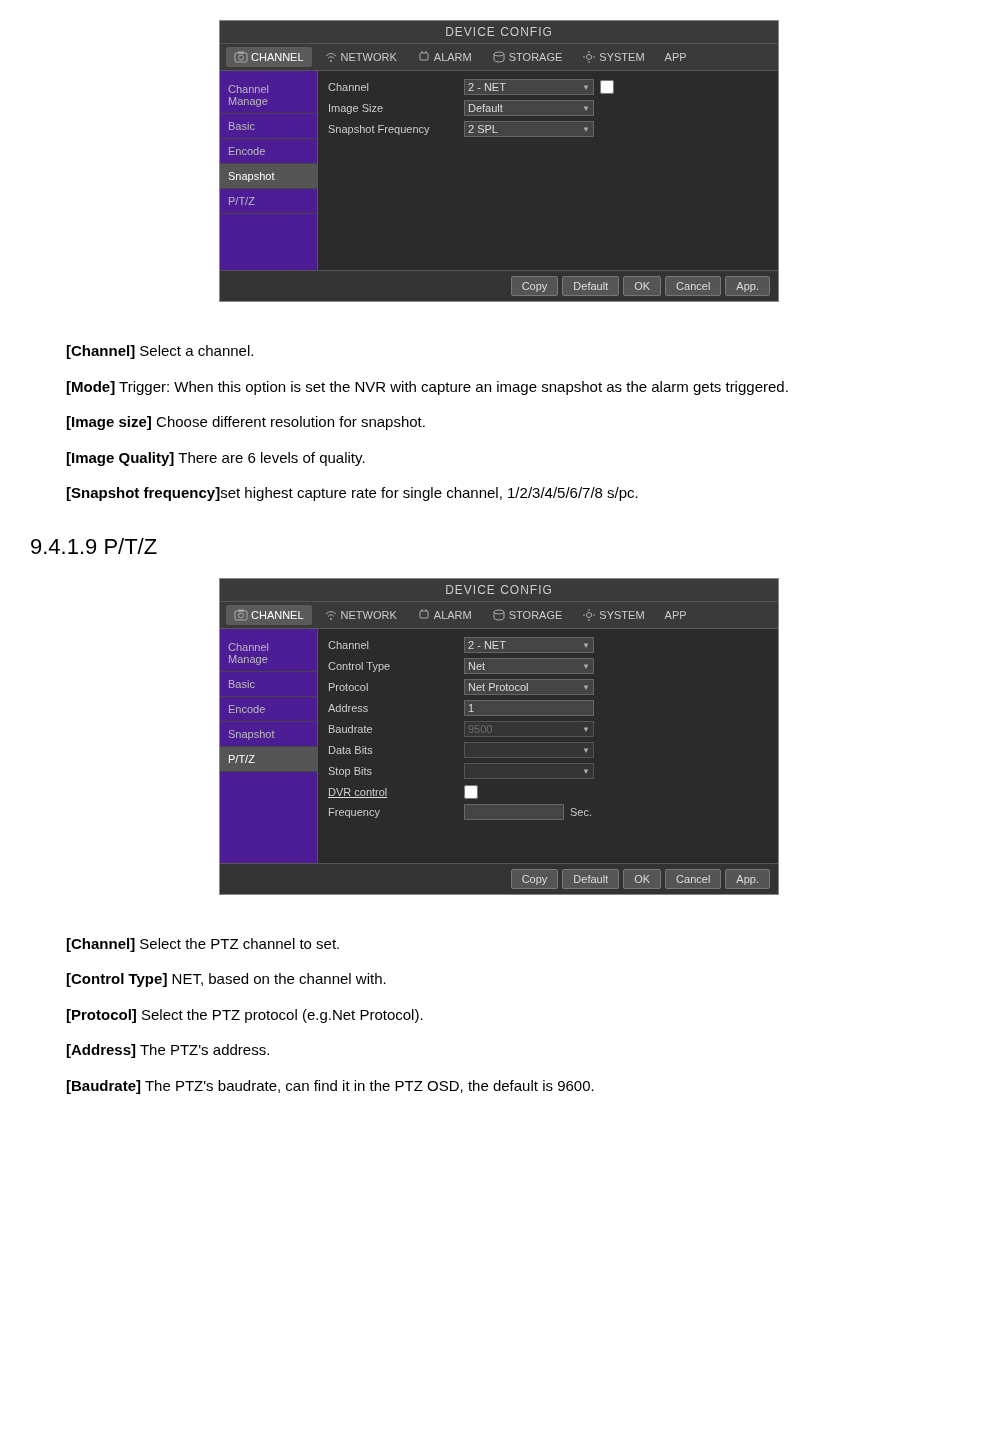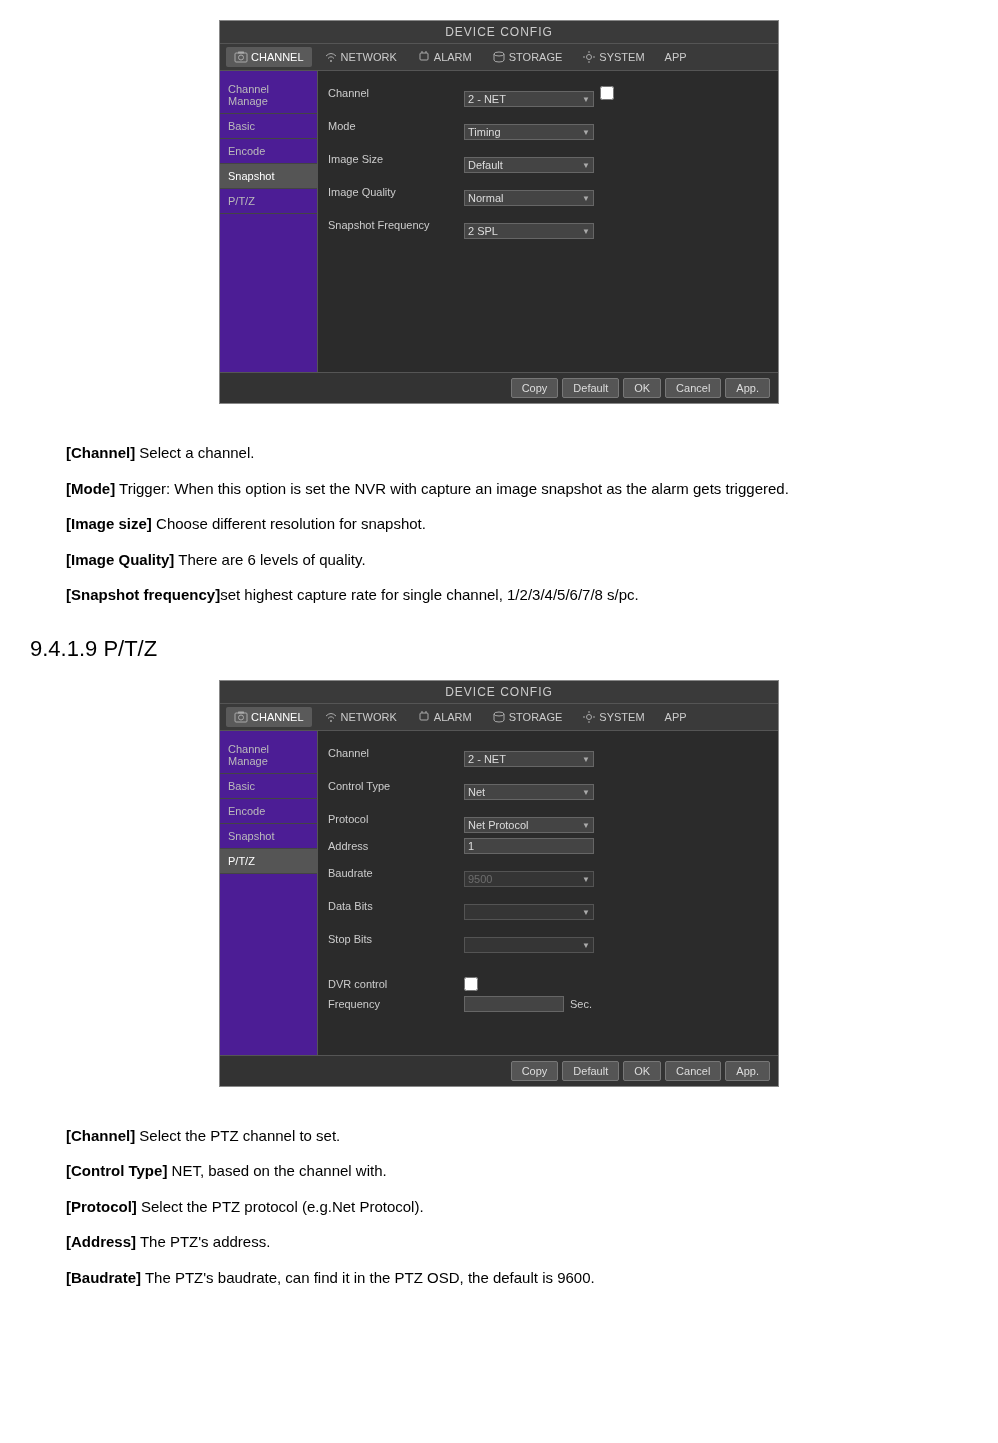--- a/index.html
+++ b/index.html
@@ -115,21 +115,20 @@
       font-size: 11px;
       padding: 1px 3px;
       appearance: none;
       -webkit-appearance: none;
       position: relative;
     }
 
     .select-wrapper {
       position: relative;
       display: inline-block;
-      margin-top: 12px;
     }
 
     .select-wrapper::after {
       content: '▼';
       position: absolute;
       right: 4px;
       top: 50%;
       transform: translateY(-50%);
       font-size: 8px;
       color: #aaa;
@@ -265,46 +264,30 @@
         <div class="field-row">
           <span class="field-label">Channel</span>
           <div class="select-wrapper">
             <select class="field-select">
               <option>2 - NET</option>
             </select>
           </div>
           <input type="checkbox" class="checkbox-small" style="">
         </div>
 
-        <div class="field-row">
-          <span class="field-label">Mode</span>
-          <div class="select-wrapper">
-            <select class="field-select">
-              <option>Timing</option>
-            </select>
-          </div>
-        </div>
 
         <div class="field-row">
           <span class="field-label">Image Size</span>
           <div class="select-wrapper">
             <select class="field-select">
               <option>Default</option>
             </select>
           </div>
         </div>
 
-        <div class="field-row">
-          <span class="field-label">Image Quality</span>
-          <div class="select-wrapper">
-            <select class="field-select">
-              <option>Normal</option>
-            </select>
-          </div>
-        </div>
 
         <div class="field-row">
           <span class="field-label">Snapshot Frequency</span>
           <div class="select-wrapper">
             <select class="field-select">
               <option>2 SPL</option>
             </select>
           </div>
         </div>
 
@@ -452,21 +435,21 @@
         <div class="field-row">
           <span class="field-label">Stop Bits</span>
           <div class="select-wrapper">
             <select class="field-select disabled" disabled="">
               <option></option>
             </select>
           </div>
         </div>
 
 
-        <div class="field-row" style="margin-top: 24px;">
+        <div class="field-row" style="margin-top: 6px; text-decoration: underline;">
           <span class="field-label">DVR control</span>
           <input type="checkbox" class="checkbox-small" style="">
         </div>
 
         <div class="field-row">
           <span class="field-label">Frequency</span>
           <input type="text" class="field-input" value="" style="width: 100px;">
           <span class="freq-label-sec">Sec.</span>
         </div>
         <div style="height: 30px;"></div>

